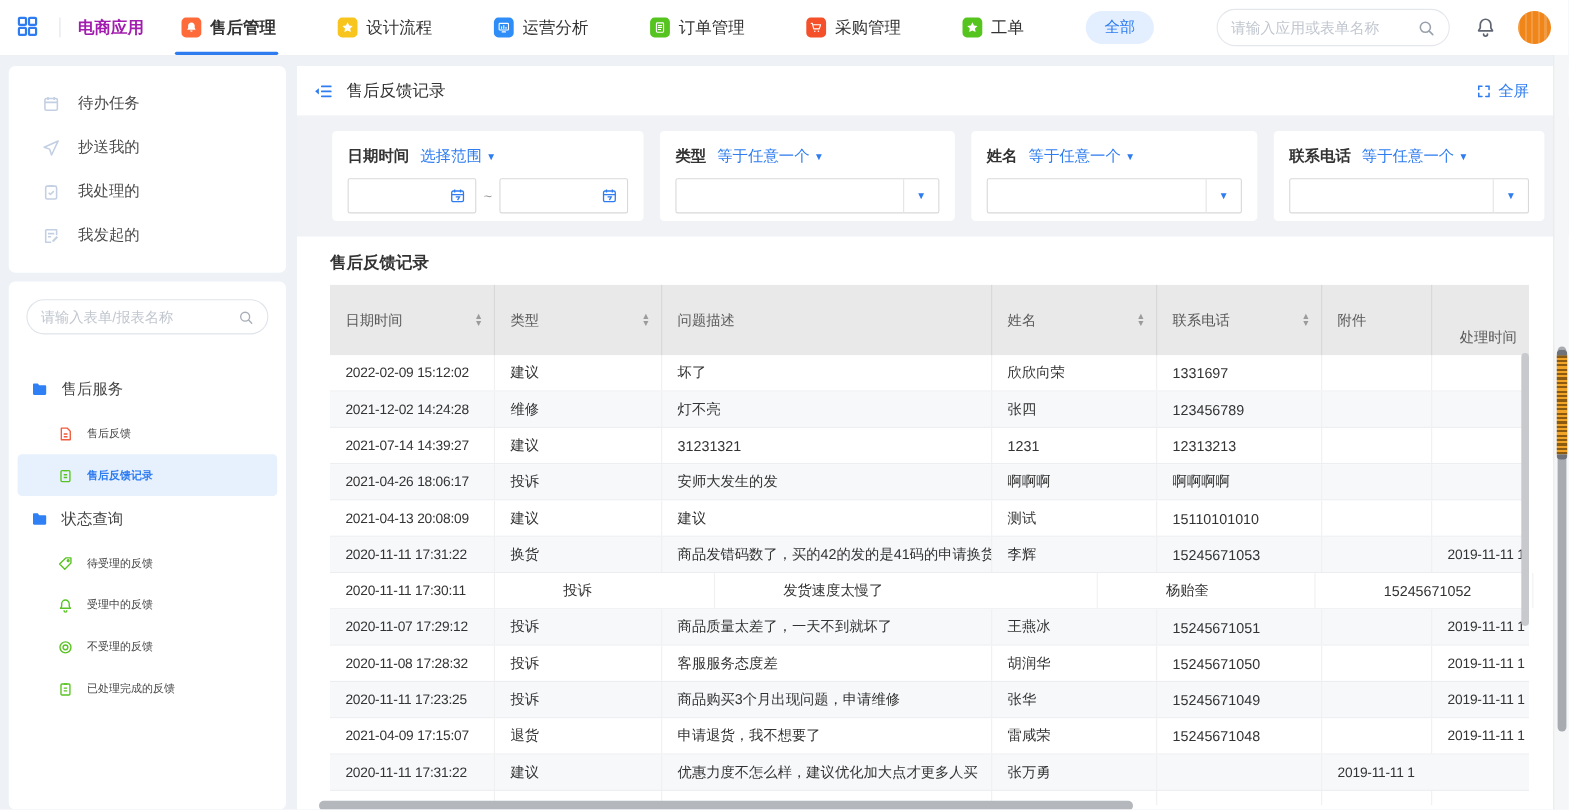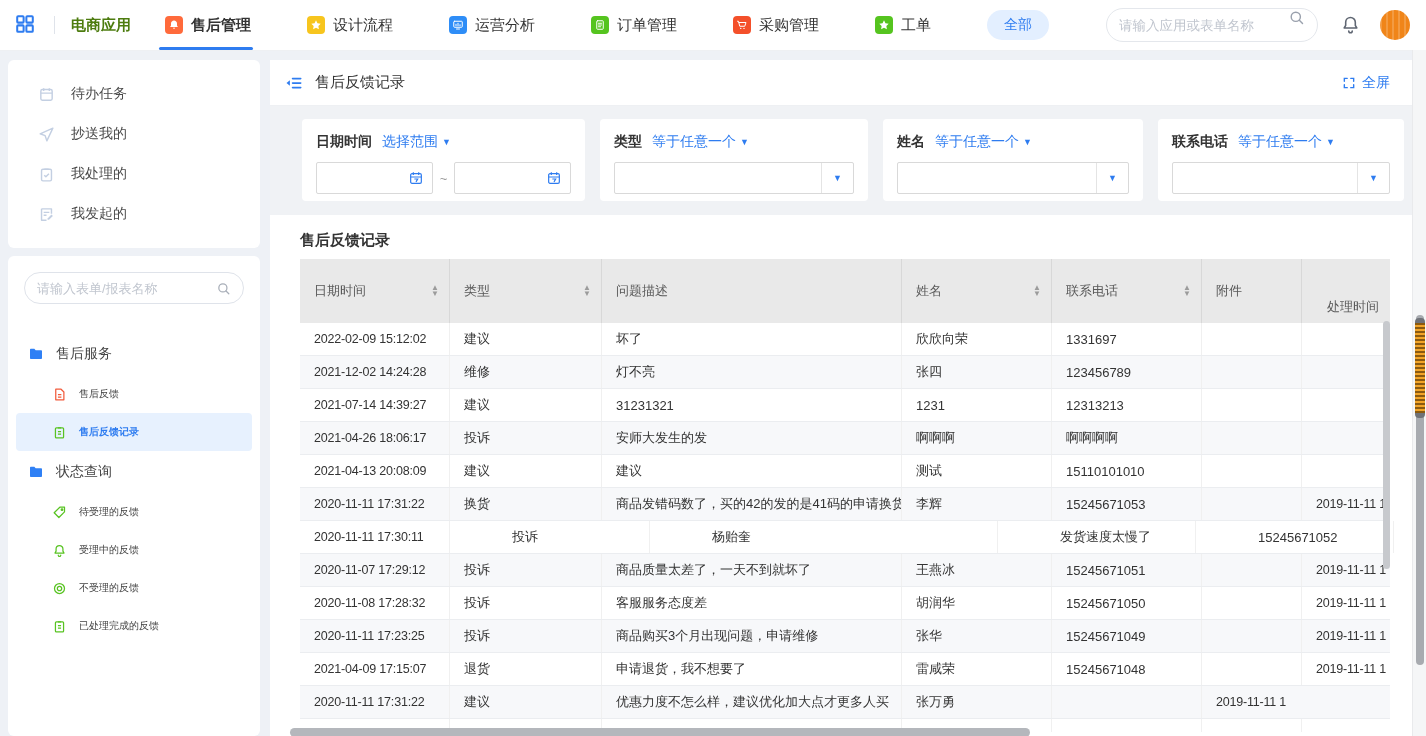--- a/index.html
+++ b/index.html
@@ -5,29 +5,29 @@
   * { margin:0; padding:0; box-sizing:border-box; }
   html,body { width:1426px; height:736px; overflow:hidden; }
   body { font-family:"Liberation Sans","DejaVu Sans",sans-serif; background:#eef1f6; color:#333; }
   .page { width:1426px; height:736px; display:flex; flex-direction:column; position:relative; }
 
   
   .topbar { height:50px; background:#fff; display:flex; align-items:center; padding:0 16px 0 14px; box-shadow:0 1px 0 #eef0f3; position:relative; z-index:5; }
   .grid-btn { width:24px; height:24px; cursor:pointer; }
   .grid-btn svg { width:22px; height:22px; }
   .topbar-divider { width:1px; height:18px; background:#dfe3ea; margin:0 16px; }
-  .brand { color:#4d7c0f; font-size:15px; font-weight:bold; }
+  .brand { color:#a21caf; font-size:15px; font-weight:bold; }
   .nav-tabs { display:flex; align-items:center; height:50px; margin-left:34px; }
   .tab { display:flex; align-items:center; gap:8px; height:50px; margin-right:56px; position:relative; cursor:pointer; font-size:15px; color:#333; white-space:nowrap; }
   .tab .app-icon { width:18px; height:18px; border-radius:4px; display:inline-flex; align-items:center; justify-content:center; }
   .tab .app-icon svg { width:12px; height:12px; }
   .tab.active .tab-label { font-weight:bold; }
   .tab.active::after { content:""; position:absolute; left:-6px; right:-2px; bottom:0; height:3px; background:#2e7cf0; border-radius:2px; }
   .all-pill { background:#e3efff; color:#2e7cf0; font-size:14px; padding:6px 17px; border-radius:15px; cursor:pointer; white-space:nowrap; }
-  .topbar-search { margin-left:auto; width:212px; height:34px; border:1px solid #e4e7ec; border-radius:17px; display:flex; padding:0 12px; }
+  .topbar-search { margin-left:auto; width:212px; height:34px; border:1px solid #e4e7ec; border-radius:17px; display:flex; align-items:center; padding:0 12px; }
   .topbar-search input { border:none; outline:none; flex:1; font-size:13.5px; font-family:inherit; color:#333; background:transparent; min-width:0; }
   .topbar-search input::placeholder { color:#c1c6cf; }
   .topbar-search .s-icon { width:17px; height:17px; color:#9aa1ad; }
   .topbar-search .s-icon svg { width:17px; height:17px; }
   .bell-btn { margin-left:22px; width:22px; height:22px; color:#5f6672; cursor:pointer; }
   .bell-btn svg { width:21px; height:21px; }
   .avatar { margin-left:18px; width:30px; height:30px; border-radius:50%; cursor:pointer;
             background:#f08519; background-image:repeating-linear-gradient(90deg, rgba(255,255,255,.18) 0 2px, transparent 2px 6px); }
 
   
@@ -516,22 +516,22 @@
                 <div class="td">换货</div>
                 <div class="td">商品发错码数了，买的42的发的是41码的申请换货</div>
                 <div class="td">李辉</div>
                 <div class="td">15245671053</div>
                 <div class="td"></div>
                 <div class="td c-date">2019-11-11 1</div>
               </div>
               <div class="tr" style="grid-template-columns: 150px 152px 300px 150px 150px 100px 88px; gap: 48px;">
                 <div class="td c-date">2020-11-11 17:30:11</div>
                 <div class="td">投诉</div>
+                <div class="td">发货速度太慢了</div>
                 <div class="td">杨贻奎</div>
-                <div class="td">发货速度太慢了</div>
                 <div class="td">15245671052</div>
                 <div class="td"></div>
                 <div class="td c-date">2019-11-11 1</div>
               </div>
               <div class="tr" style="grid-template-columns: 150px 152px 300px 150px 150px 100px 88px;">
                 <div class="td c-date">2020-11-07 17:29:12</div>
                 <div class="td">投诉</div>
                 <div class="td">商品质量太差了，一天不到就坏了</div>
                 <div class="td">王燕冰</div>
                 <div class="td">15245671051</div>

